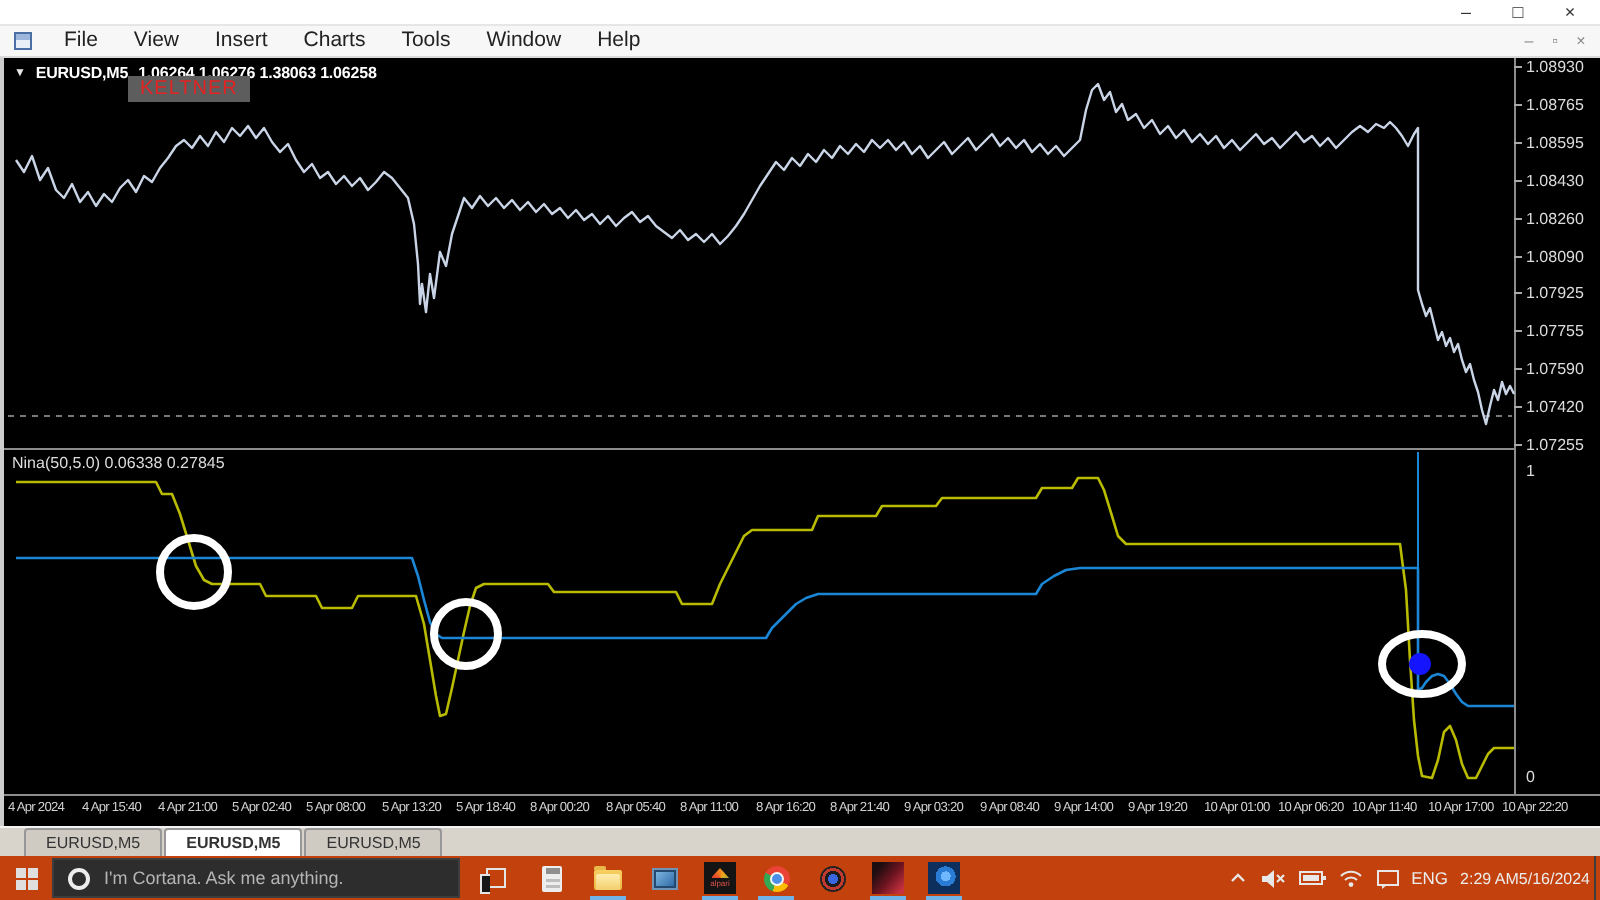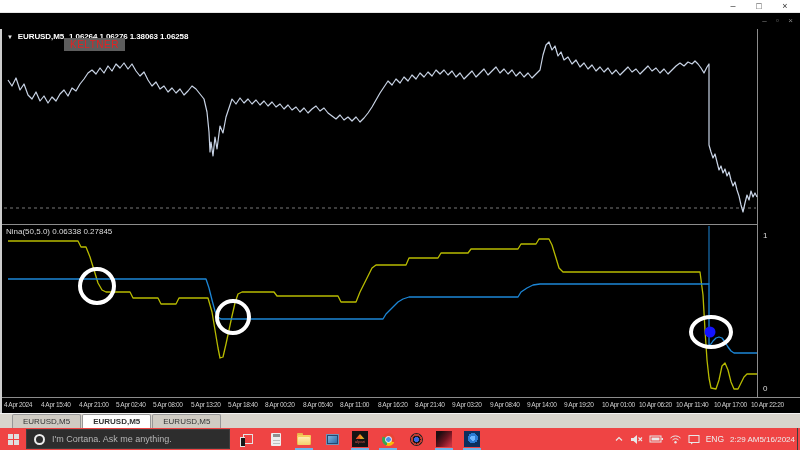--- a/index.html
+++ b/index.html
@@ -35,21 +35,21 @@
   .price-label::before{content:"";position:absolute;left:-6px;top:4px;width:4px;height:1px;background:#aaa}
   #time-axis{position:absolute;left:0;top:399px;width:800px;height:14px;z-index:4}
   .time-label{position:absolute;top:2px;font-size:7px;color:#cfcfcf;white-space:nowrap;letter-spacing:-0.4px;transform:scale(0.94);transform-origin:left top}
 
   
   .tabbar{position:absolute;left:0;top:413px;width:800px;height:15px;background:#d8d4cc;border-top:1px solid #f3f3f3;display:flex;align-items:flex-end;padding-left:12px;z-index:6}
   .tab{height:14px;padding:0 10px;font-size:8px;line-height:13px;color:#333;background:#cfcbc3;border:1px solid #979797;border-bottom:none;border-radius:2px 2px 0 0;margin-right:1px;white-space:nowrap}
   .tab.active{background:#fff;font-weight:bold}
 
   
-  .taskbar{position:absolute;left:0;top:428px;width:800px;height:22px;background:#ef4444;z-index:8}
+  .taskbar{position:absolute;left:0;top:428px;width:800px;height:22px;background:#c2410c;z-index:8}
   .start{position:absolute;left:0;top:0;width:26px;height:22px;display:flex;align-items:center;justify-content:center}
   .winlogo{width:11px;height:11px;display:grid;grid-template-columns:5px 5px;grid-template-rows:5px 5px;gap:1px}
   .winlogo i{background:#dfdfdf}
   .search{position:absolute;left:26px;top:1px;width:204px;height:20px;background:#2d2d2d;border:1px solid #3d3d3d;display:flex;align-items:center;gap:7px;padding-left:7px}
   .cortana-ring{width:11px;height:11px;border:2px solid #ededed;border-radius:50%;flex:0 0 auto}
   .search-text{font-size:9px;color:#b5b5b5;white-space:nowrap}
   #task-apps{position:absolute;left:234px;top:0;height:22px;display:flex}
   .app-slot{position:relative;width:28px;height:22px;display:flex;align-items:center;justify-content:center}
   .runline{position:absolute;left:5px;right:5px;bottom:0;height:2px;background:#6fb3e8}
   .tray{position:absolute;right:5px;top:0;height:22px;display:flex;align-items:center;gap:6px}
@@ -83,20 +83,32 @@
 <div class="screen">
 
   <div class="titlebar">
     <div class="caption">
       <span class="cap-btn">–</span>
       <span class="cap-btn">□</span>
       <span class="cap-btn">×</span>
     </div>
   </div>
 
+  <div class="menubar">
+    <span class="chart-ico"></span>
+    <nav id="menu-items" style="display:flex">
+        <span class="menu-item">File</span>
+        <span class="menu-item">View</span>
+        <span class="menu-item">Insert</span>
+        <span class="menu-item">Charts</span>
+        <span class="menu-item">Tools</span>
+        <span class="menu-item">Window</span>
+        <span class="menu-item">Help</span>
+      </nav>
+  </div>
   <div class="mdi-ctl">
     <span class="mdi-btn">–</span>
     <span class="mdi-btn">▫</span>
     <span class="mdi-btn">×</span>
   </div>
 
   <div id="left-frame"></div>
 
   <div id="sep-panels"></div>
   <div id="axis-vline"></div>
@@ -105,20 +117,33 @@
   <div class="symbol-line">
     <span class="dd">▼</span>
     <span>EURUSD,M5</span>
     <span>1.06264 1.06276 1.38063 1.06258</span>
   </div>
   <div class="badge">KELTNER</div>
   <div class="nina">Nina(50,5.0) 0.06338 0.27845</div>
   <div class="ind-1">1</div>
   <div class="ind-0">0</div>
 
+  <div id="price-axis">
+      <div class="price-label" style="top: 29px;">1.08930</div>
+      <div class="price-label" style="top: 47.9px;">1.08765</div>
+      <div class="price-label" style="top: 66.8px;">1.08595</div>
+      <div class="price-label" style="top: 85.7px;">1.08430</div>
+      <div class="price-label" style="top: 104.6px;">1.08260</div>
+      <div class="price-label" style="top: 123.5px;">1.08090</div>
+      <div class="price-label" style="top: 142.4px;">1.07925</div>
+      <div class="price-label" style="top: 161.3px;">1.07755</div>
+      <div class="price-label" style="top: 180.2px;">1.07590</div>
+      <div class="price-label" style="top: 199.1px;">1.07420</div>
+      <div class="price-label" style="top: 218px;">1.07255</div>
+    </div>
   <div id="time-axis">
       <div class="time-label" style="left: 4px;">4 Apr 2024</div>
       <div class="time-label" style="left: 41.35px;">4 Apr 15:40</div>
       <div class="time-label" style="left: 78.7px;">4 Apr 21:00</div>
       <div class="time-label" style="left: 116.05px;">5 Apr 02:40</div>
       <div class="time-label" style="left: 153.4px;">5 Apr 08:00</div>
       <div class="time-label" style="left: 190.75px;">5 Apr 13:20</div>
       <div class="time-label" style="left: 228.1px;">5 Apr 18:40</div>
       <div class="time-label" style="left: 265.45px;">8 Apr 00:20</div>
       <div class="time-label" style="left: 302.8px;">8 Apr 05:40</div>

